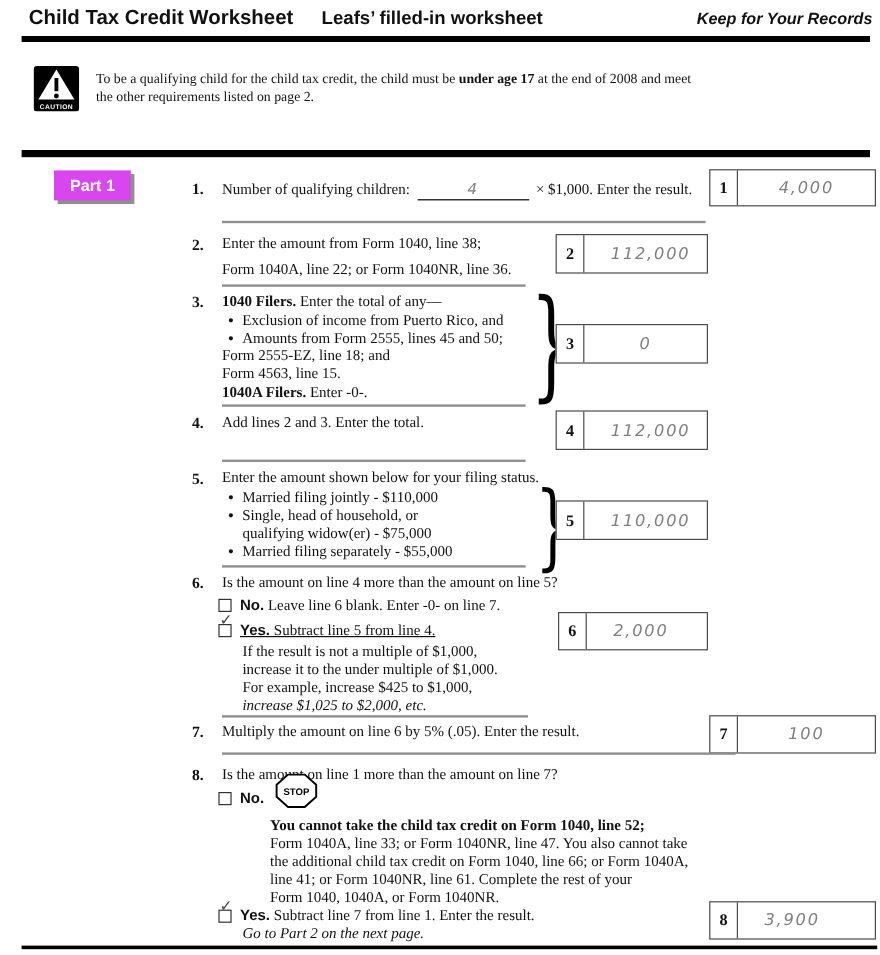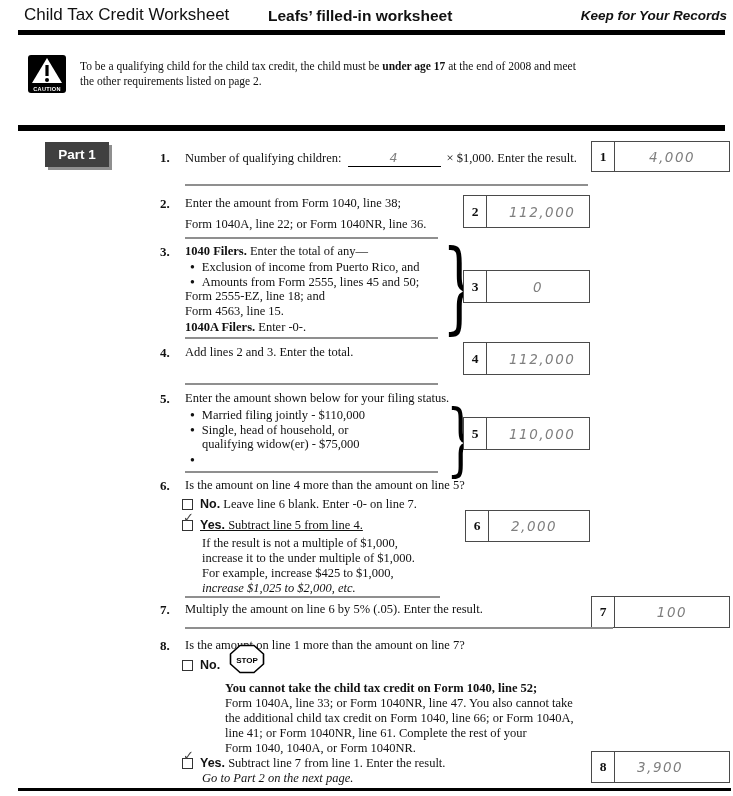--- a/index.html
+++ b/index.html
@@ -7,25 +7,25 @@
   #page { position:relative; width:733px; height:796px; background:#fff;
           font-family:"Liberation Serif", serif; color:#111; overflow:hidden; }
   .abs { position:absolute; }
   .ser { font-size:12.5px; line-height:15px; white-space:nowrap; }
   .sm  { font-size:11.5px; line-height:15px; white-space:nowrap; }
   .b   { font-weight:bold; }
   .it  { font-style:italic; }
   .lnum{ position:absolute; left:160px; font-weight:bold; font-size:13px; }
   .sep { position:absolute; height:2px; background:#8f8f8f; }
   .bar { position:absolute; background:#000; }
-  .title    { font-family:"Liberation Sans", sans-serif; font-weight:normal; font-size:17px; }
+  .title    { font-family:"Liberation Sans", sans-serif; font-weight:bold; font-size:17px; }
   .subtitle { font-family:"Liberation Sans", sans-serif; font-weight:bold; font-size:15.5px; }
   .tagline  { font-family:"Liberation Sans", sans-serif; font-weight:bold; font-style:italic; font-size:13.5px; }
   .part-badge { position:absolute; left:45px; top:142px; width:64px; height:25px;
-                background:#404040; color:#fff; display:flex; align-items:center; justify-content:center;
+                background:#d946ef; color:#fff; display:flex; align-items:center; justify-content:center;
                 font-family:"Liberation Sans", sans-serif; font-weight:bold; font-size:13.5px;
                 box-shadow:3px 3px 0 #8f8f8f; }
   .vbox { position:absolute; display:flex; border:1.5px solid #4a4a4a; background:#fff; }
   .vbox .bn { width:23px; display:flex; align-items:center; justify-content:center;
               font-weight:bold; font-size:13.5px; border-right:1.5px solid #4a4a4a; }
   .vbox .bv { flex:1; display:flex; align-items:center; padding-left:22px; }
   .vbox .bv.ctr { justify-content:center; padding-left:0; }
   .hand { font-family:"DejaVu Sans", sans-serif; font-style:italic; color:#7f7f7f;
           font-size:13.5px; letter-spacing:1.5px; }
   .blank { display:inline-block; width:93px; border-bottom:1.2px solid #000;
@@ -107,21 +107,21 @@
         <span class="hand">112,000</span>
       </div>
   </div>
   <div class="sep" style="left:185px; top:383px; width:253px;"></div>
 
   <div class="lnum ser" style="top:391px;">5.</div>
   <div class="abs ser" style="left:185px; top:391px;">Enter the amount shown below for your filing status.</div>
   <div class="abs ser" style="left:190px; top:407px;"><span class="blt"></span><span>Married filing jointly - $110,000</span></div>
   <div class="abs ser" style="left:190px; top:422px;"><span class="blt"></span><span>Single, head of household, or</span></div>
   <div class="abs ser" style="left:202px; top:437px;">qualifying widow(er) - $75,000</div>
-  <div class="abs ser" style="left:190px; top:452px;"><span class="blt"></span></div>
+  <div class="abs ser" style="left:190px; top:452px;"><span class="blt"></span><span>Married filing separately - $55,000</span></div>
   <div class="brace" style="left:446px; top:400px; font-size:78px; transform:scale(0.6,1);">}</div>
   <div class="vbox" style="left:463px; top:417px; width:127px; height:33px;">
     <div class="bn">5</div>
     <div class="bv">
         <span class="hand">110,000</span>
       </div>
   </div>
   <div class="sep" style="left:185px; top:471px; width:253px;"></div>
 
   <div class="lnum ser" style="top:478px;">6.</div>

